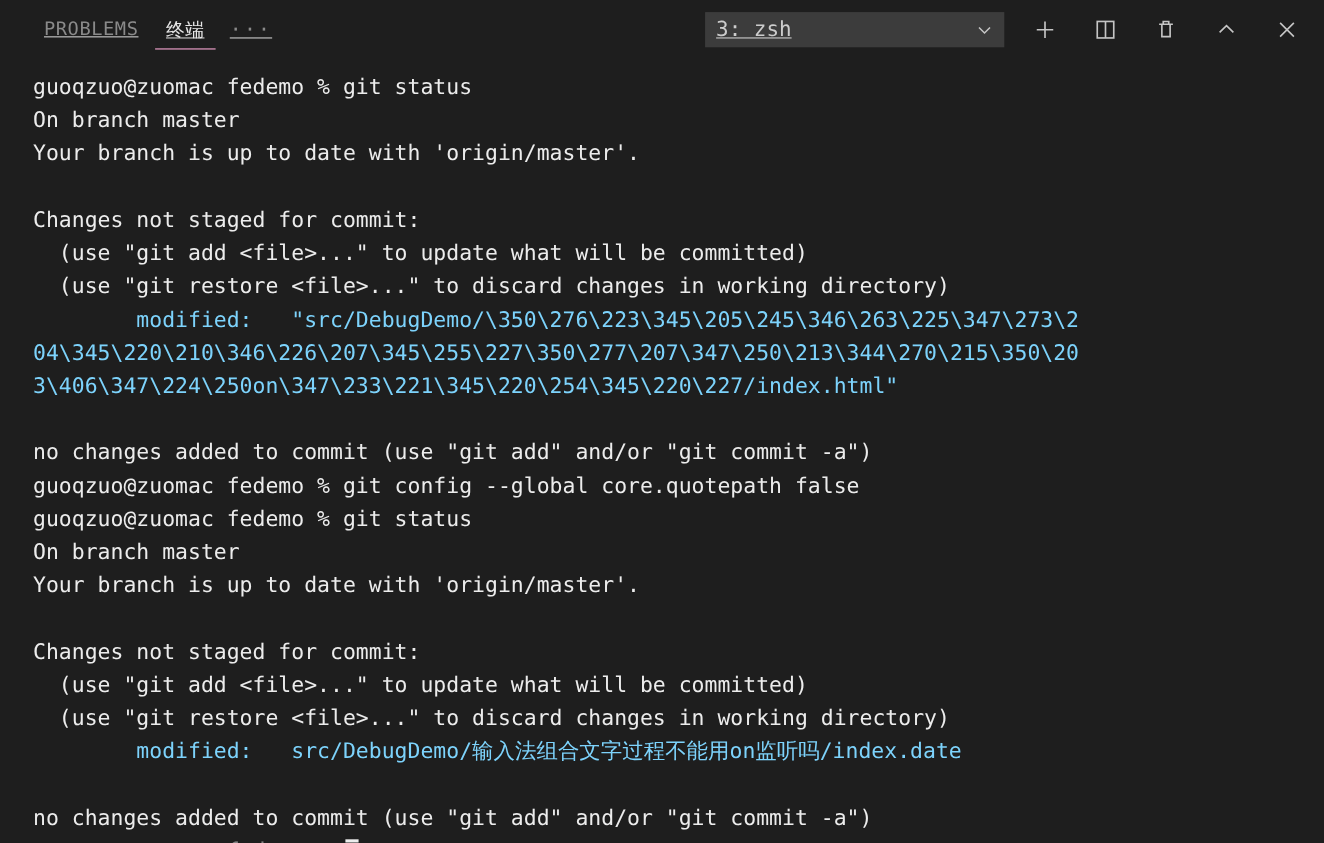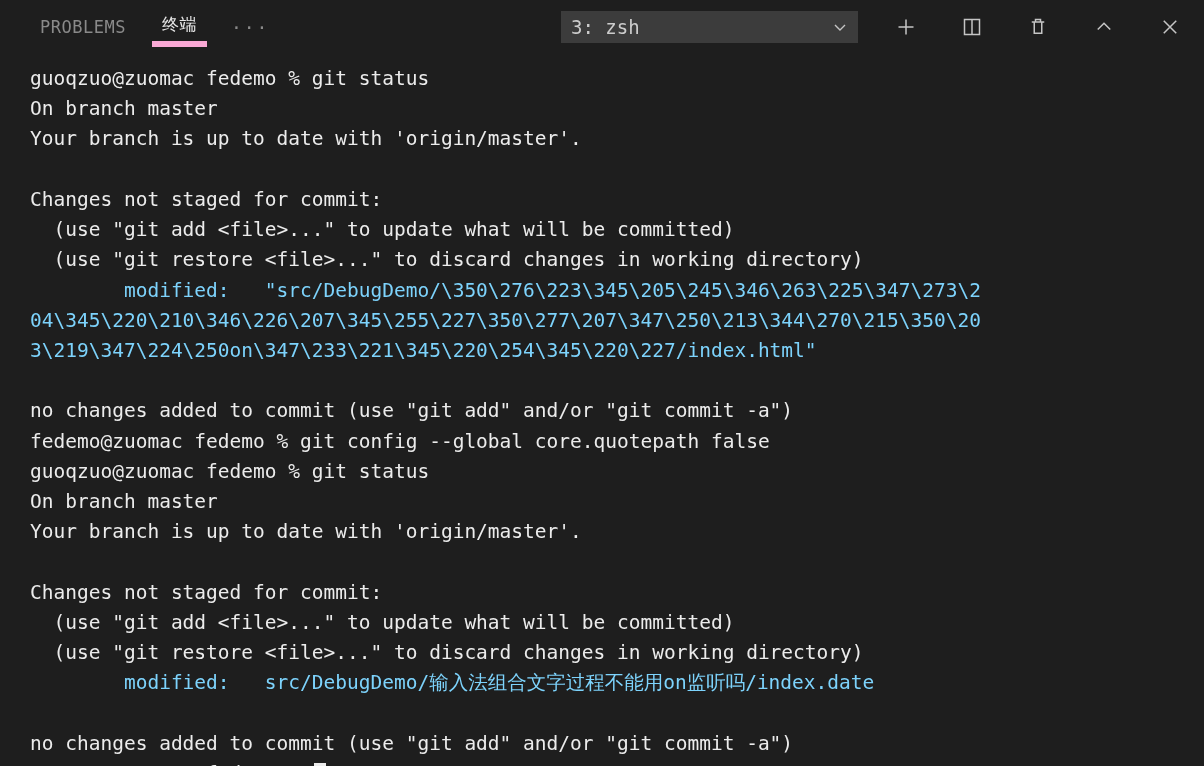--- a/index.html
+++ b/index.html
@@ -10,47 +10,48 @@
     font-size: 19px;
     width: 1204px;
     height: 766px;
     overflow: hidden;
   }
   .panel-header {
     display: flex;
     align-items: center;
     height: 54px;
     padding: 0 16px 0 30px;
-    gap: 16px;
+    gap: 5px;
     background: #1e1e1e;
+    text-decoration: underline;
   }
   .tab {
     padding: 6px 10px;
     font-size: 17px;
     color: #8a8a8a;
     letter-spacing: 0.5px;
     cursor: pointer;
   }
   .tab.active {
     color: #e7e7e7;
-    border-bottom: 6px solid #f9a8d4;
+    border-bottom: 1px solid #f9a8d4;
     padding-bottom: 5px;
   }
   .dots {
     color: #8a8a8a;
     padding: 0 8px;
     font-size: 18px;
     letter-spacing: 2px;
   }
   .spacer { flex: 1; }
   .select-wrap {
     background: #3c3c3c;
     border: none;
     height: 32px;
-    width: 297px;
+    width: 272px;
     display: flex;
     align-items: center;
     padding: 0 10px;
     color: #cccccc;
     font-size: 19px;
     gap: 8px;
     justify-content: space-between;
   }
   .icon-btn {
     width: 36px;
@@ -124,24 +125,24 @@
 
 <div class="terminal"><span>guoqzuo@zuomac fedemo % git status</span>
 <span>On branch master</span>
 <span>Your branch is up to date with 'origin/master'.</span>
 <span></span>
 <span>Changes not staged for commit:</span>
 <span>  (use "git add &lt;file&gt;..." to update what will be committed)</span>
 <span>  (use "git restore &lt;file&gt;..." to discard changes in working directory)</span>
 <span class="red">        modified:   "src/DebugDemo/\350\276\223\345\205\245\346\263\225\347\273\2</span>
 <span class="red">04\345\220\210\346\226\207\345\255\227\350\277\207\347\250\213\344\270\215\350\20</span>
-<span class="red">3\219\347\224\250on\347\233\221\345\220\254\345\220\227/index.html"</span>
+<span class="red">3\406\347\224\250on\347\233\221\345\220\254\345\220\227/index.html"</span>
 <span></span>
 <span>no changes added to commit (use "git add" and/or "git commit -a")</span>
-<span>fedemo@zuomac fedemo % git config --global core.quotepath false</span>
+<span>guoqzuo@zuomac fedemo % git config --global core.quotepath false</span>
 <span>guoqzuo@zuomac fedemo % git status</span>
 <span>On branch master</span>
 <span>Your branch is up to date with 'origin/master'.</span>
 <span></span>
 <span>Changes not staged for commit:</span>
 <span>  (use "git add &lt;file&gt;..." to update what will be committed)</span>
 <span>  (use "git restore &lt;file&gt;..." to discard changes in working directory)</span>
 <span class="red">        modified:   src/DebugDemo/输入法组合文字过程不能用on监听吗/index.date</span>
 <span></span>
 <span>no changes added to commit (use "git add" and/or "git commit -a")</span>

